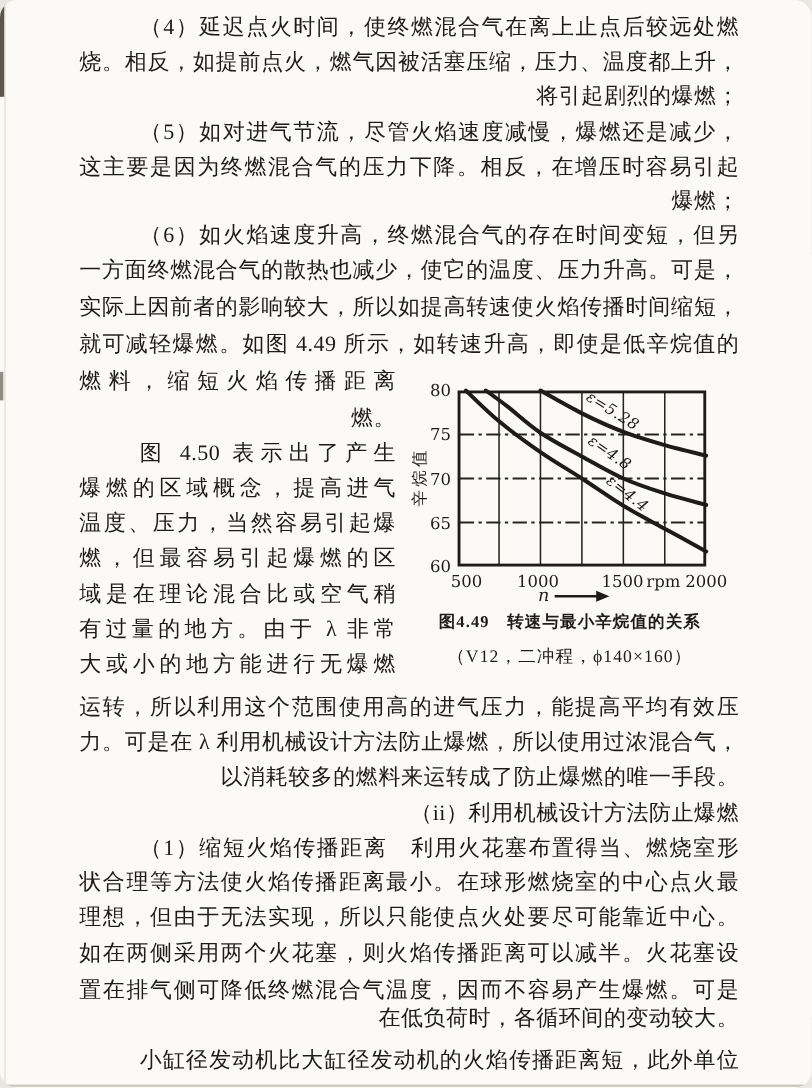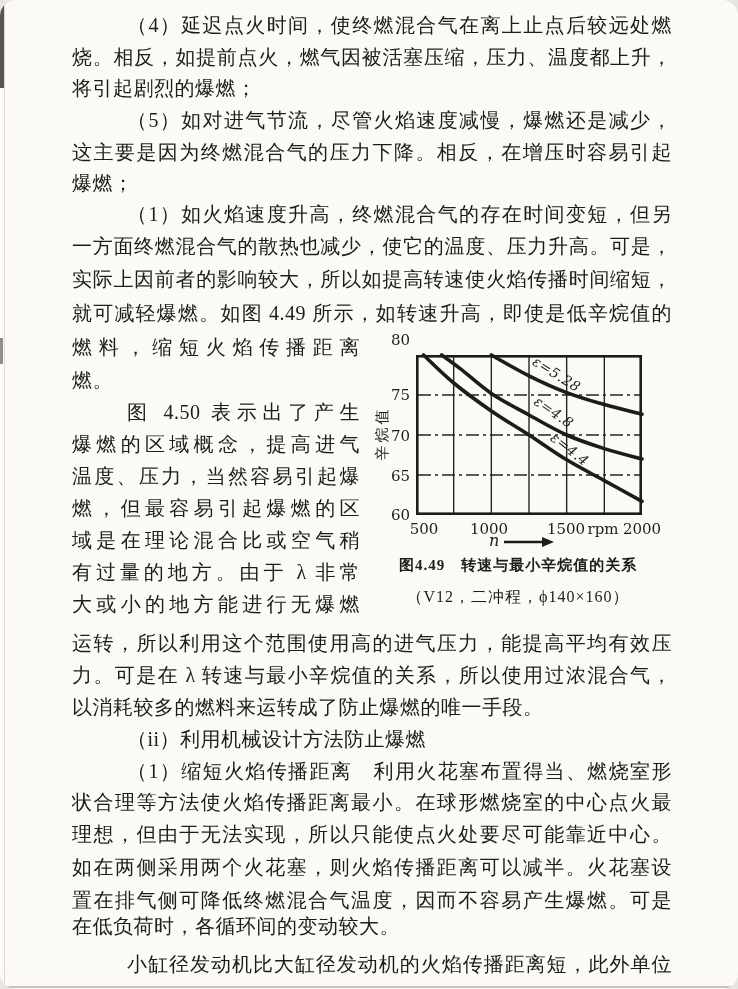--- a/index.html
+++ b/index.html
@@ -10,21 +10,21 @@
     background:#fbfaf6;
     overflow:hidden;
     font-family:"Liberation Serif","DejaVu Serif",serif;
     color:#1e1c19;
     border-radius:16px;
   }
   
   .ln{
     position:absolute;left:72px;height:28px;overflow:hidden;
     font-size:20px;line-height:26px;letter-spacing:.5px;
-    white-space:nowrap;text-align:left;
+    white-space:nowrap;text-align:right;
   }
   .fw{width:600px;}
   .col{width:288px;}
   .jl{white-space:normal;text-align:justify;text-align-last:justify;}
   .ind{text-indent:55px;}
   
   .fig-el{position:absolute;}
   .ytick{position:absolute;left:384px;width:26px;text-align:right;
          font-family:"DejaVu Serif",serif;font-size:15px;line-height:16px;}
   .xtick{position:absolute;top:521px;width:44px;text-align:center;
@@ -51,50 +51,50 @@
   <div class="art" style="left:4px;top:0;width:1px;height:989px;background:#dedad3;"></div>
   <div class="art" style="left:0;top:338px;width:3px;height:26px;background:#928d85;"></div>
   <div class="art" style="left:0;top:986px;width:738px;height:2px;background:#c9c5bd;"></div>
 
   <div class="ln fw jl ind" style="top:12px">（4）延迟点火时间，使终燃混合气在离上止点后较远处燃</div>
   <div class="ln fw jl" style="top:44px">烧。相反，如提前点火，燃气因被活塞压缩，压力、温度都上升，</div>
   <div class="ln fw" style="top:75px">将引起剧烈的爆燃；</div>
   <div class="ln fw jl ind" style="top:107px">（5）如对进气节流，尽管火焰速度减慢，爆燃还是减少，</div>
   <div class="ln fw jl" style="top:139px">这主要是因为终燃混合气的压力下降。相反，在增压时容易引起</div>
   <div class="ln fw" style="top:170px">爆燃；</div>
-  <div class="ln fw jl ind" style="top:201px">（1）如火焰速度升高，终燃混合气的存在时间变短，但另</div>
+  <div class="ln fw jl ind" style="top:201px">（6）如火焰速度升高，终燃混合气的存在时间变短，但另</div>
   <div class="ln fw jl" style="top:233px">一方面终燃混合气的散热也减少，使它的温度、压力升高。可是，</div>
   <div class="ln fw jl" style="top:266px">实际上因前者的影响较大，所以如提高转速使火焰传播时间缩短，</div>
   <div class="ln fw jl" style="top:300px">就可减轻爆燃。如图 4.49 所示，如转速升高，即使是低辛烷值的</div>
   <div class="ln col jl" style="top:334px">燃料，缩短火焰传播距离</div>
   <div class="ln col" style="top:367px">燃。</div>
   <div class="ln col jl ind" style="top:399px">图 4.50 表示出了产生</div>
   <div class="ln col jl" style="top:431px">爆燃的区域概念，提高进气</div>
   <div class="ln col jl" style="top:463px">温度、压力，当然容易引起爆</div>
   <div class="ln col jl" style="top:495px">燃，但最容易引起爆燃的区</div>
   <div class="ln col jl" style="top:527px">域是在理论混合比或空气稍</div>
   <div class="ln col jl" style="top:559px">有过量的地方。由于 λ 非常</div>
   <div class="ln fw jl" style="top:630px">运转，所以利用这个范围使用高的进气压力，能提高平均有效压</div>
   <div class="ln col jl" style="top:591px">大或小的地方能进行无爆燃</div>
-  <div class="ln fw jl" style="top:662px">力。可是在 λ 转速与最小辛烷值的关系，所以使用过浓混合气，</div>
+  <div class="ln fw jl" style="top:662px">力。可是在 λ 利用机械设计方法防止爆燃，所以使用过浓混合气，</div>
   <div class="ln fw" style="top:694px">以消耗较多的燃料来运转成了防止爆燃的唯一手段。</div>
   <div class="ln fw ind" style="top:726px">（ii）利用机械设计方法防止爆燃</div>
   <div class="ln fw jl ind" style="top:758px">（1）缩短火焰传播距离　利用火花塞布置得当、燃烧室形</div>
   <div class="ln fw jl" style="top:789px">状合理等方法使火焰传播距离最小。在球形燃烧室的中心点火最</div>
   <div class="ln fw jl" style="top:821px">理想，但由于无法实现，所以只能使点火处要尽可能靠近中心。</div>
   <div class="ln fw jl" style="top:854px">如在两侧采用两个火花塞，则火焰传播距离可以减半。火花塞设</div>
   <div class="ln fw jl" style="top:887px">置在排气侧可降低终燃混合气温度，因而不容易产生爆燃。可是</div>
   <div class="ln fw" style="top:913px">在低负荷时，各循环间的变动较大。</div>
   <div class="ln fw jl ind" style="top:951px">小缸径发动机比大缸径发动机的火焰传播距离短，此外单位</div>
 
   <div>
 
     <div class="ylabel">辛烷值</div>
 
-    <div class="ytick" style="top:332px">80</div>
+    <div class="ytick" style="top:347px">80</div>
     <div class="ytick" style="top:387px">75</div>
     <div class="ytick" style="top:428px">70</div>
     <div class="ytick" style="top:468px">65</div>
     <div class="ytick" style="top:507px">60</div>
 
     <svg id="plot" class="fig-el" style="left:416px;top:355px;overflow:visible" width="226" height="160" viewBox="0 0 226 160">
         <line x1="37.666666666666664" y1="2" x2="37.666666666666664" y2="158" stroke="#26241f" stroke-width="1.4"></line>
         <line x1="75.33333333333333" y1="2" x2="75.33333333333333" y2="158" stroke="#26241f" stroke-width="1.4"></line>
         <line x1="113" y1="2" x2="113" y2="158" stroke="#26241f" stroke-width="1.4"></line>
         <line x1="150.66666666666666" y1="2" x2="150.66666666666666" y2="158" stroke="#26241f" stroke-width="1.4"></line>

